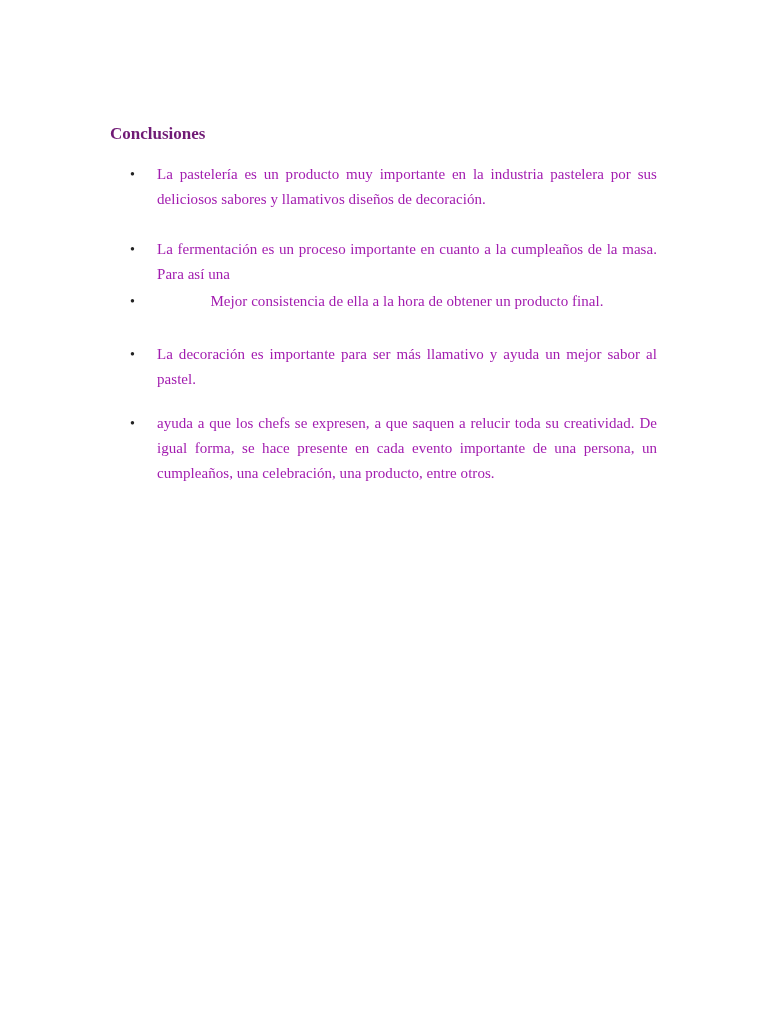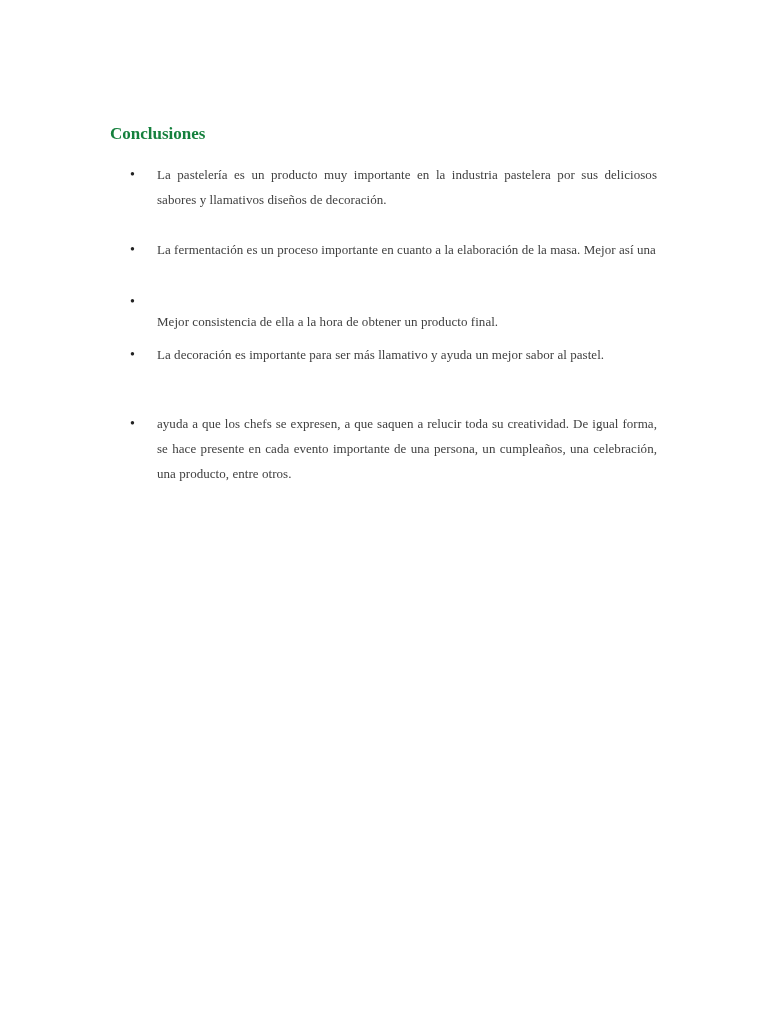--- a/index.html
+++ b/index.html
@@ -4,47 +4,47 @@
   <style>
     html, body { margin: 0; padding: 0; }
     body {
       width: 768px; height: 1024px; background: #ffffff; overflow: hidden;
       font-family: "Liberation Serif", "DejaVu Serif", serif; color: #2b2b2b;
       position: relative;
     }
     .page { position: absolute; left: 0; top: 0; width: 768px; height: 1024px; background: #fff; }
     .heading {
       position: absolute; left: 110px; top: 124px;
-      font-size: 17px; font-weight: bold; color: #15803d;
+      font-size: 17px; font-weight: bold; color: #701a75;
     }
     .item { position: absolute; left: 130px; width: 527px; }
     .bullet {
       position: absolute; left: 0; top: 0; width: 24px;
       font-size: 14px; line-height: 25px; color: #222;
     }
     .text {
-      margin-left: 27px; font-size: 13px; line-height: 25px;
-      text-align: justify; color: #404040; letter-spacing: 0.05px;
+      margin-left: 27px; font-size: 15px; line-height: 25px;
+      text-align: justify; color: #a21caf; letter-spacing: 0.05px;
     }
-    .text.nojust { text-align: left; margin-top: 20px; }
+    .text.nojust { text-align: center; }
   </style>
 </head>
 <body>
 
 <div class="page">
   <div class="heading">Conclusiones</div>
 
   <div class="item" style="top:162px;">
     <span class="bullet">•</span>
     <div class="text">La pastelería es un producto muy importante en la industria pastelera por sus deliciosos sabores y llamativos diseños de decoración.</div>
   </div>
 
   <div class="item" style="top:237px;">
     <span class="bullet">•</span>
-    <div class="text">La fermentación es un proceso importante en cuanto a la elaboración de la masa. Mejor así una</div>
+    <div class="text">La fermentación es un proceso importante en cuanto a la cumpleaños de la masa. Para así una</div>
   </div>
 
   <div class="item" style="top:289px;">
     <span class="bullet">•</span>
     <div class="text nojust">Mejor consistencia de ella a la hora de obtener un producto final.</div>
   </div>
 
   <div class="item" style="top:342px;">
     <span class="bullet">•</span>
     <div class="text">La decoración es importante para ser más llamativo y ayuda un mejor sabor al pastel.</div>

